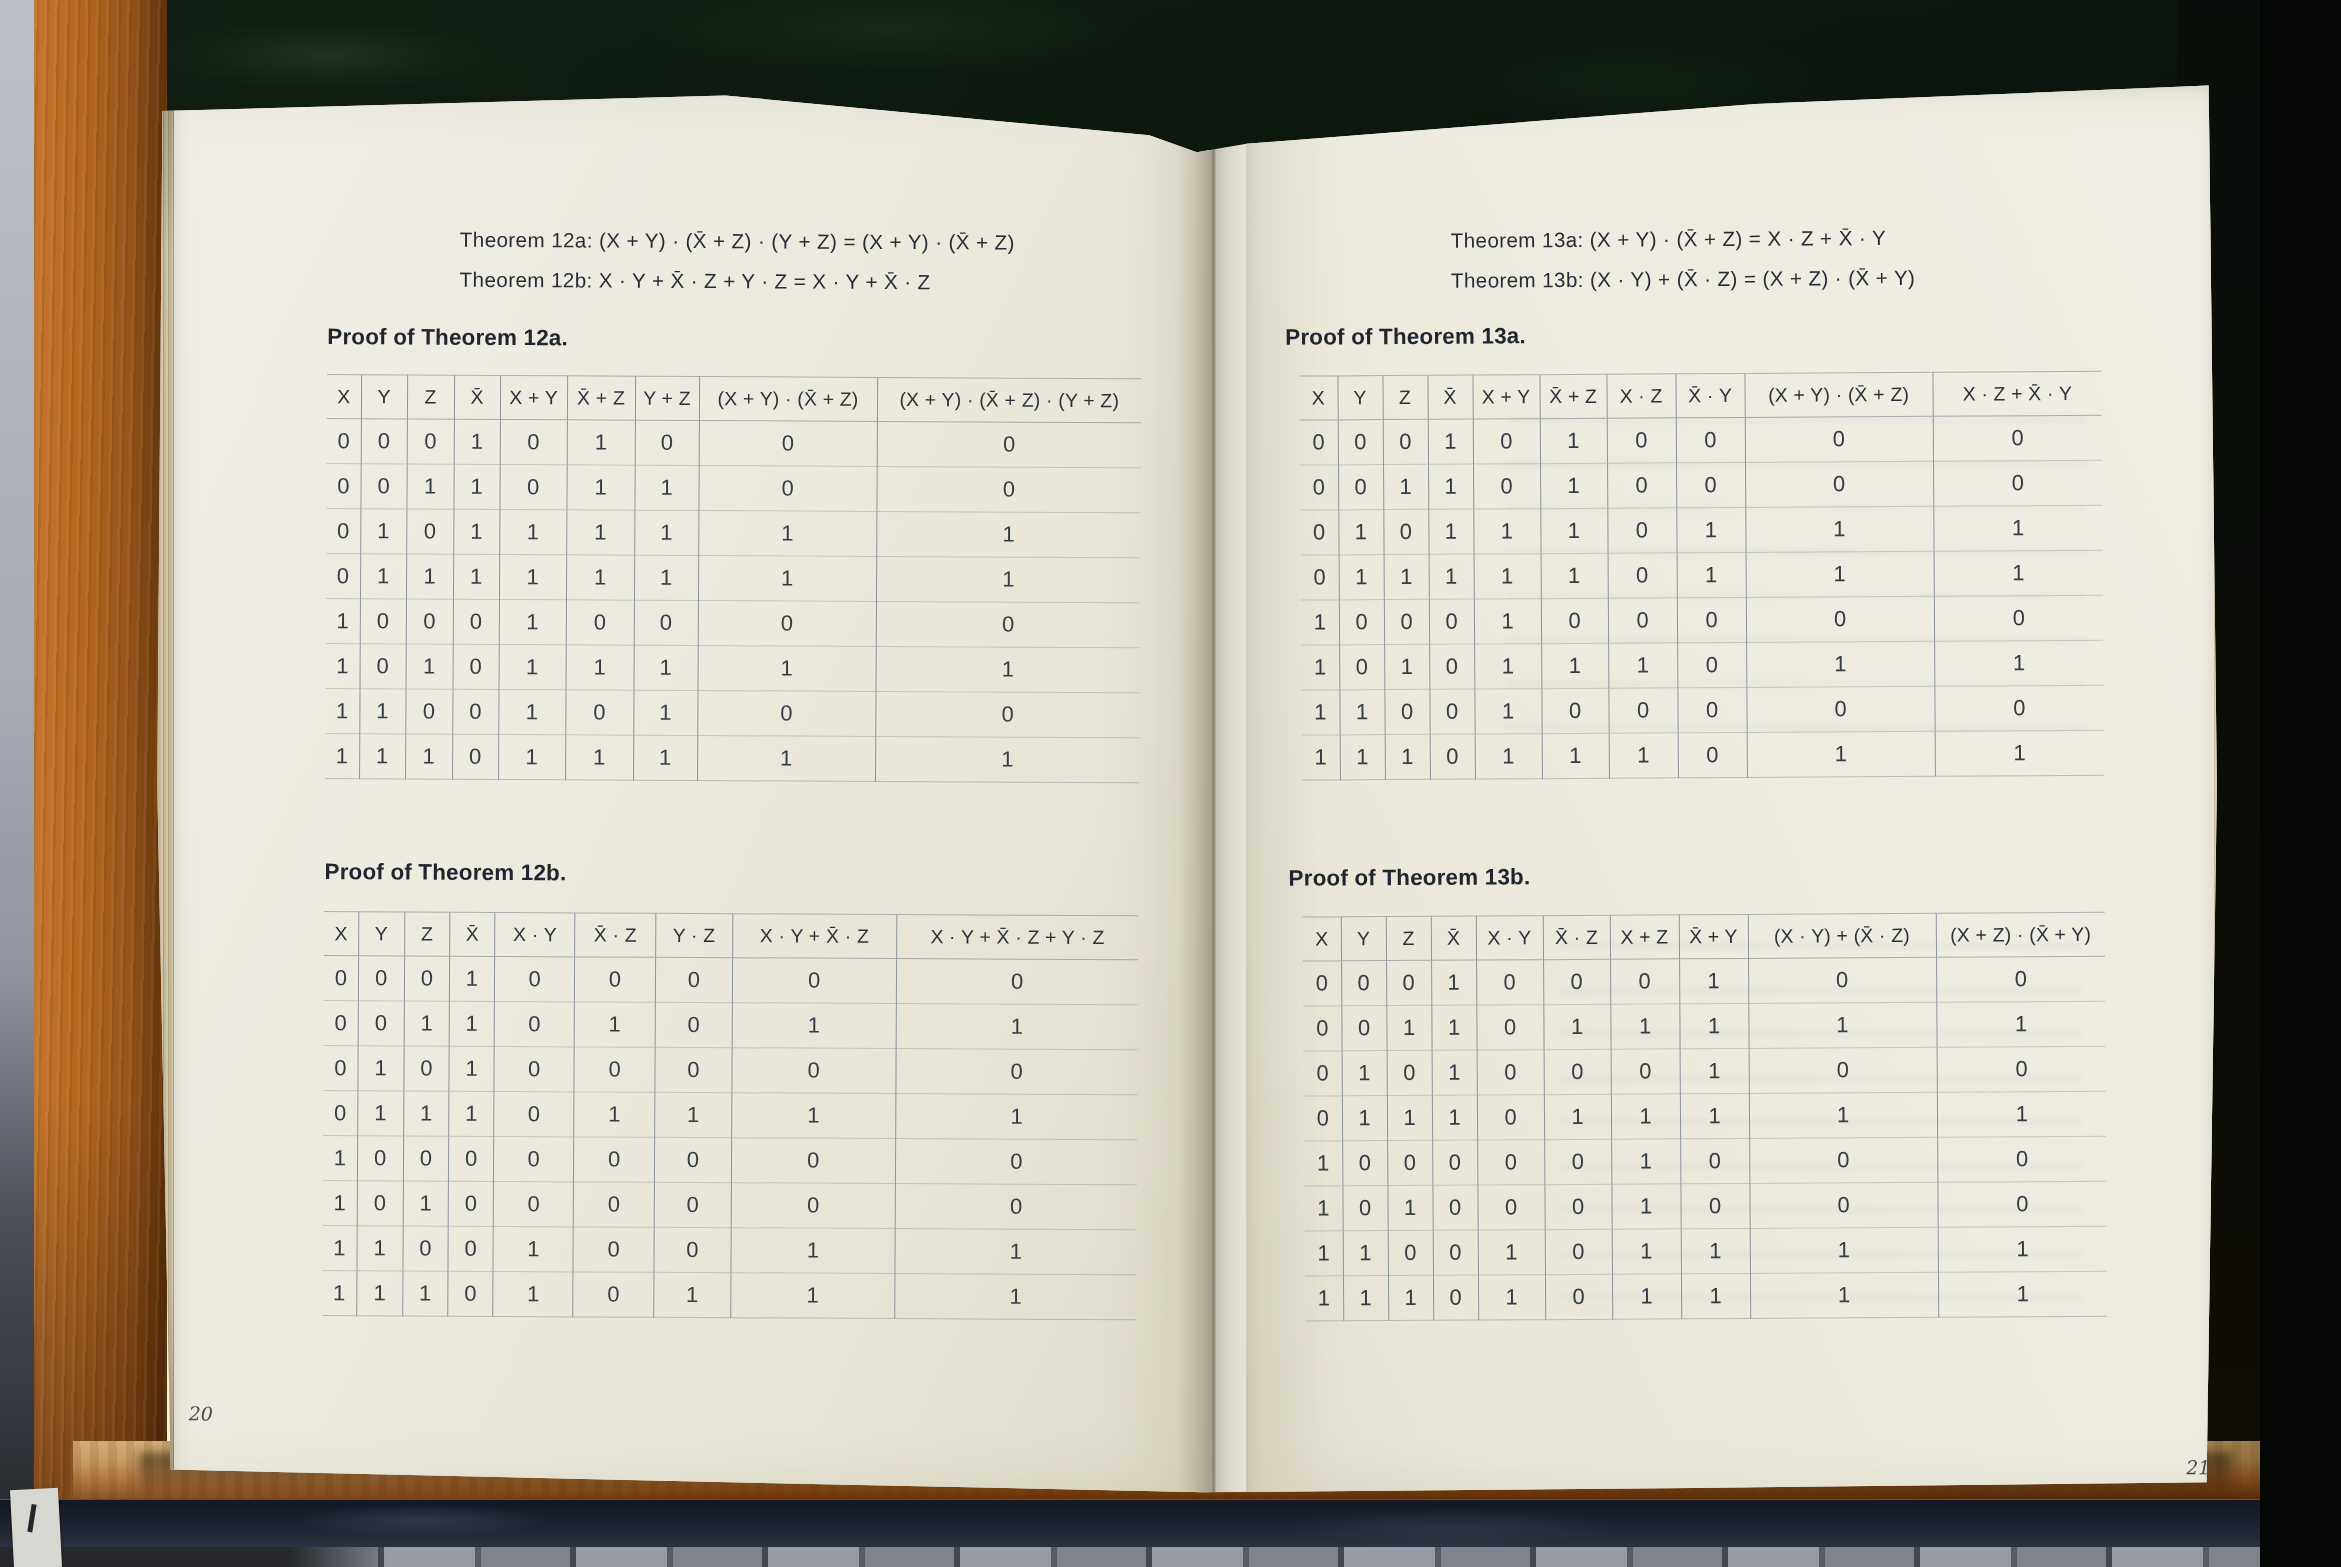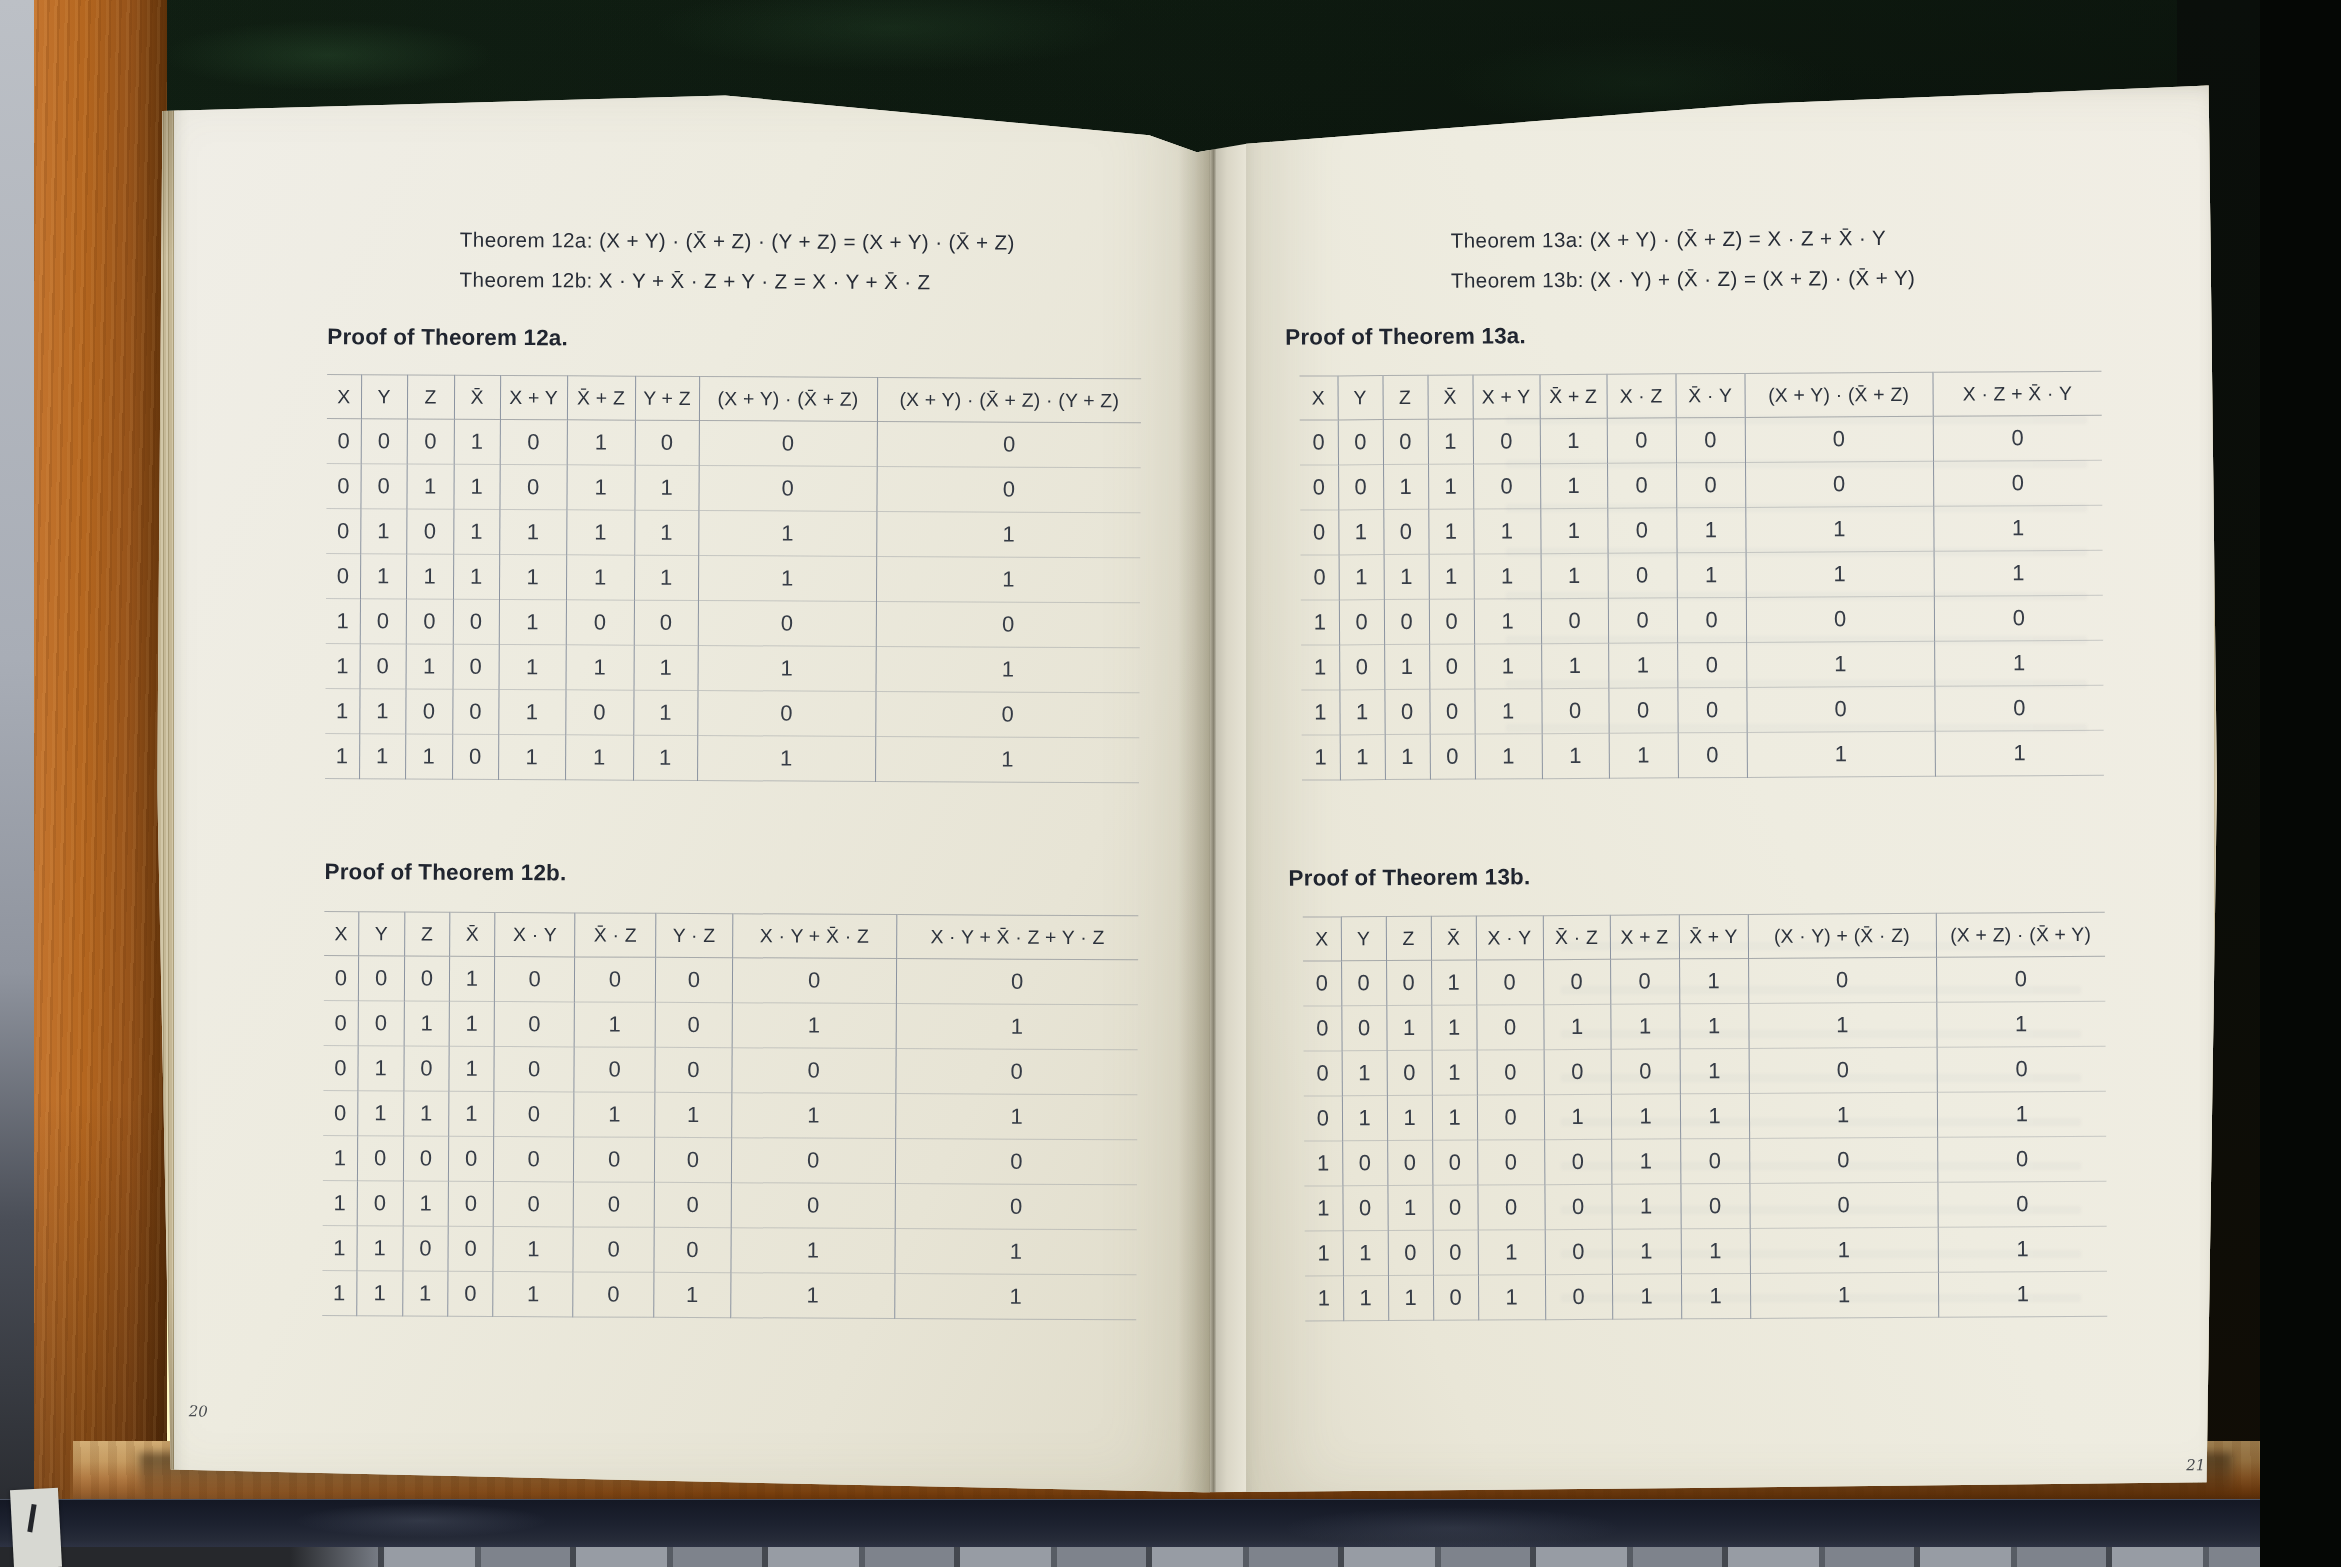--- a/index.html
+++ b/index.html
@@ -75,21 +75,21 @@
   .gutter{position:absolute;left:1028px;top:0;width:70px;height:1421px;
     background:linear-gradient(to right, rgba(95,85,55,0) 0%, rgba(95,85,55,.28) 44%,
                rgba(52,46,26,.55) 51%, rgba(52,46,26,.2) 55%, rgba(110,100,70,.12) 70%, rgba(110,100,70,0) 100%);}
 
   .content{position:absolute;left:0;top:0;width:100%;height:100%;}
   .content-left{transform:rotate(.3deg);}
   .content-right{transform:rotate(-.35deg);}
 
   .theorem{position:absolute;font-size:20.6px;line-height:24px;color:#272c36;letter-spacing:0.4px;white-space:nowrap;}
   .proof-title{position:absolute;font-size:22.4px;line-height:27px;font-weight:bold;color:#20252f;letter-spacing:0.2px;white-space:nowrap;}
-  .page-num{position:absolute;font-family:"DejaVu Serif",serif;font-style:italic;font-size:15px;color:#474a4e;}
+  .page-num{position:absolute;font-family:"DejaVu Serif",serif;font-style:italic;font-size:19px;color:#474a4e;}
 
   
   .t12a{left:283px;top:152px;}  .t12b{left:283px;top:192px;}
   .pt-12a{left:151px;top:248px;} .pt-12b{left:151px;top:783px;}
   .tbl-12a{left:151px;top:299px;width:814px;} .tbl-12b{left:151px;top:836px;width:814px;}
   .pn-20{left:18px;top:1328px;}
   .t13a{left:208px;top:150px;}  .t13b{left:208px;top:190px;}
   .pt-13a{left:42px;top:244px;}  .pt-13b{left:42px;top:785px;}
   .tbl-13a{left:56px;top:296px;width:800px;}  .tbl-13b{left:56px;top:837px;width:800px;}
   .pn-21{left:936px;top:1358px;margin-top:24px;}

